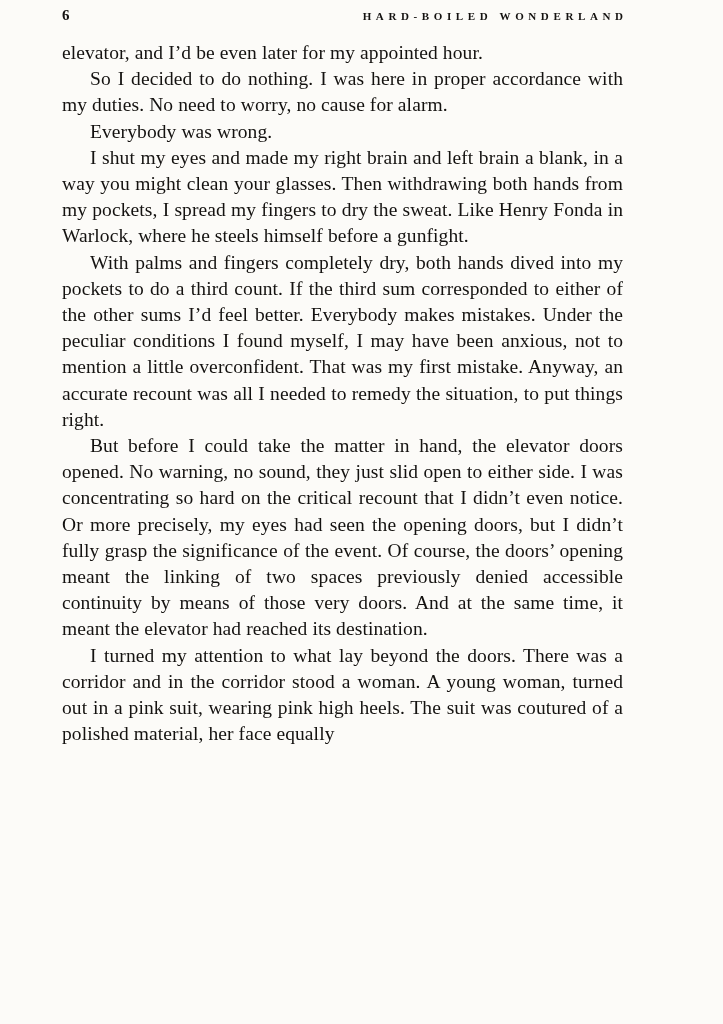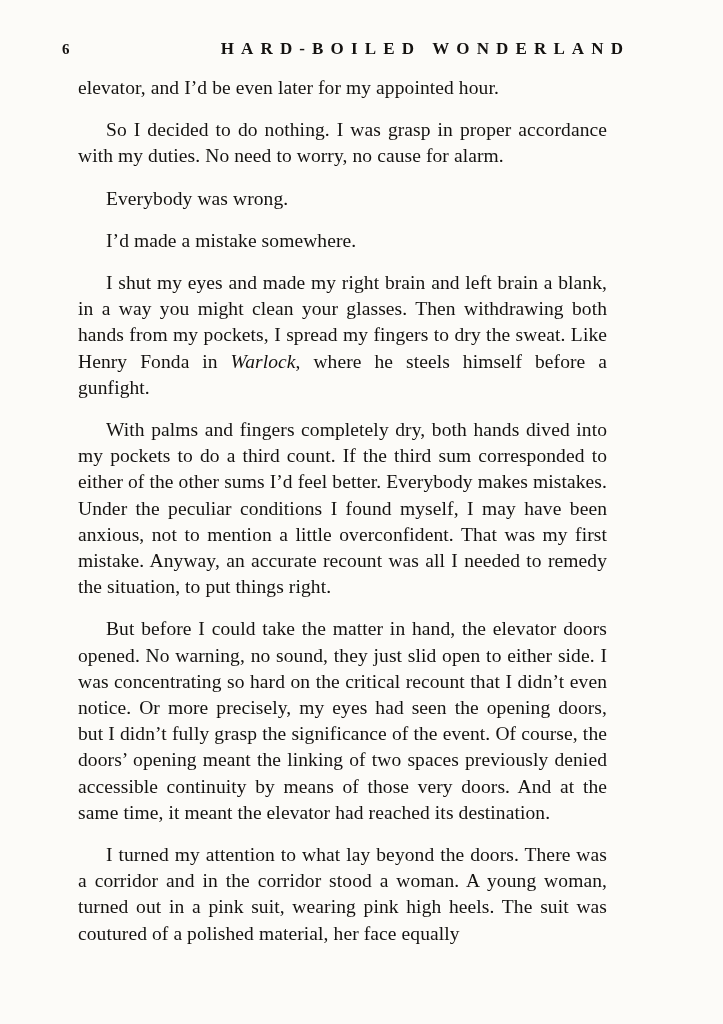--- a/index.html
+++ b/index.html
@@ -26,54 +26,51 @@
     justify-content: space-between;
     align-items: baseline;
     font-weight: bold;
     margin-bottom: 16px;
   }
   .page-number {
     font-size: 15px;
     letter-spacing: 0.02em;
   }
   .running-head {
-    font-size: 17px;
+    font-size: 11px;
     letter-spacing: 0.42em;
     margin-right: -0.42em; 
     white-space: nowrap;
-    margin-top: 32px;
   }
   .page-body {
     font-size: 19.5px;
     line-height: 26.2px;
     text-align: justify;
     letter-spacing: 0.005em;
   }
   .para {
-    margin: 16px;
+    margin: 0;
     padding: 0;
   }
   .para.indent {
     text-indent: 28px;
   }
   .italic {
-    font-style: italic;
   }
 </style>
 </head>
 <body>
 
 <div class="page">
   <header class="running-header">
     <span class="page-number">6</span>
     <span class="running-head">HARD-BOILED WONDERLAND</span>
   </header>
   <main class="page-body">
       <p class="para"><span>elevator, and I’d be even later for my appointed hour.</span></p>
-      <p class="para indent"><span>So I decided to do nothing. I was grasp in proper accordance with my duties. No need to worry, no cause for alarm.</span></p>
+      <p class="para indent"><span>So I decided to do nothing. I was here in proper accordance with my duties. No need to worry, no cause for alarm.</span></p>
       <p class="para indent"><span>Everybody was wrong.</span></p>
-      <p class="para indent"><span>I’d made a mistake somewhere.</span></p>
       <p class="para indent"><span>I shut my eyes and made my right brain and left brain a blank, in a way you might clean your glasses. Then withdrawing both hands from my pockets, I spread my fingers to dry the sweat. Like Henry Fonda in </span><span class="italic">Warlock</span><span>, where he steels himself before a gunfight.</span></p>
       <p class="para indent"><span>With palms and fingers completely dry, both hands dived into my pockets to do a third count. If the third sum corresponded to either of the other sums I’d feel better. Everybody makes mistakes. Under the peculiar conditions I found myself, I may have been anxious, not to mention a little overconfident. That was my first mistake. Anyway, an accurate recount was all I needed to remedy the situation, to put things right.</span></p>
       <p class="para indent"><span>But before I could take the matter in hand, the elevator doors opened. No warning, no sound, they just slid open to either side. I was concentrating so hard on the critical recount that I didn’t even notice. Or more precisely, my eyes had seen the opening doors, but I didn’t fully grasp the significance of the event. Of course, the doors’ opening meant the linking of two spaces previously denied accessible continuity by means of those very doors. And at the same time, it meant the elevator had reached its destination.</span></p>
       <p class="para indent"><span>I turned my attention to what lay beyond the doors. There was a corridor and in the corridor stood a woman. A young woman, turned out in a pink suit, wearing pink high heels. The suit was coutured of a polished material, her face equally</span></p>
     </main>
 </div>
 
 </body></html>

